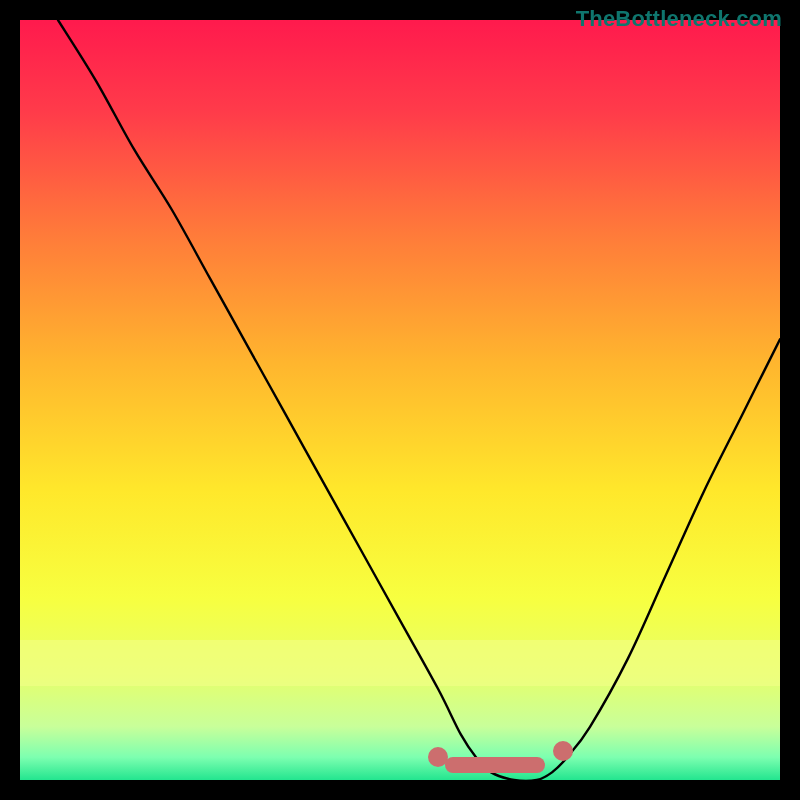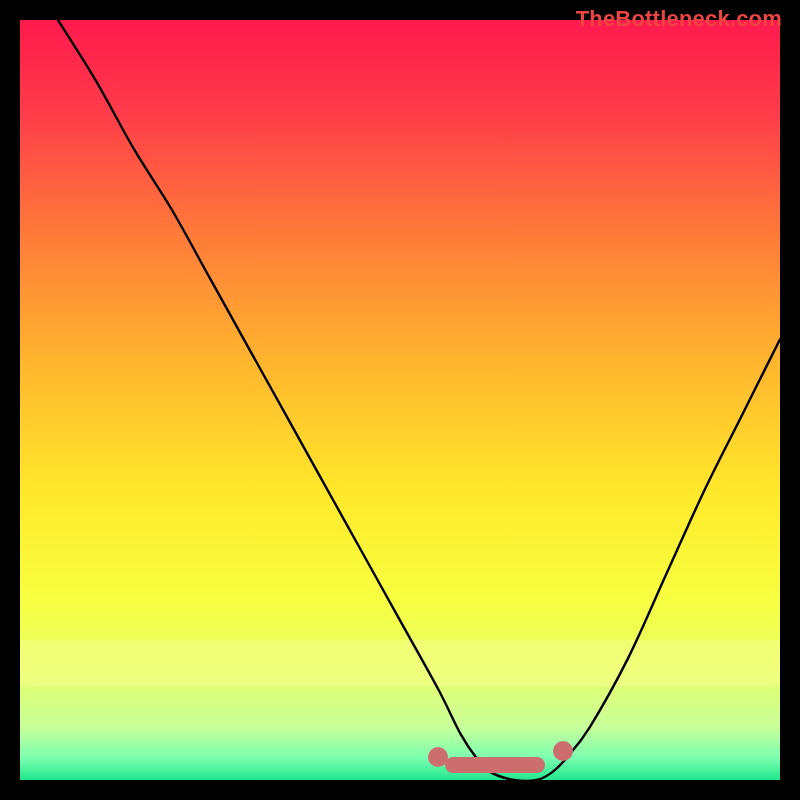--- a/index.html
+++ b/index.html
@@ -10,21 +10,21 @@
     position: relative;
     background: #000;
   }
   .watermark {
     position: absolute;
     top: 6px;
     right: 18px;
     font-family: Arial, Helvetica, sans-serif;
     font-size: 22px;
     font-weight: 600;
-    color: #ef4444;
+    color: #0f766e;
     letter-spacing: 0.2px;
     z-index: 50;
   }
   .plot-area {
     position: absolute;
     left: 20px;
     top: 20px;
     width: 760px;
     height: 760px;
     overflow: hidden;

